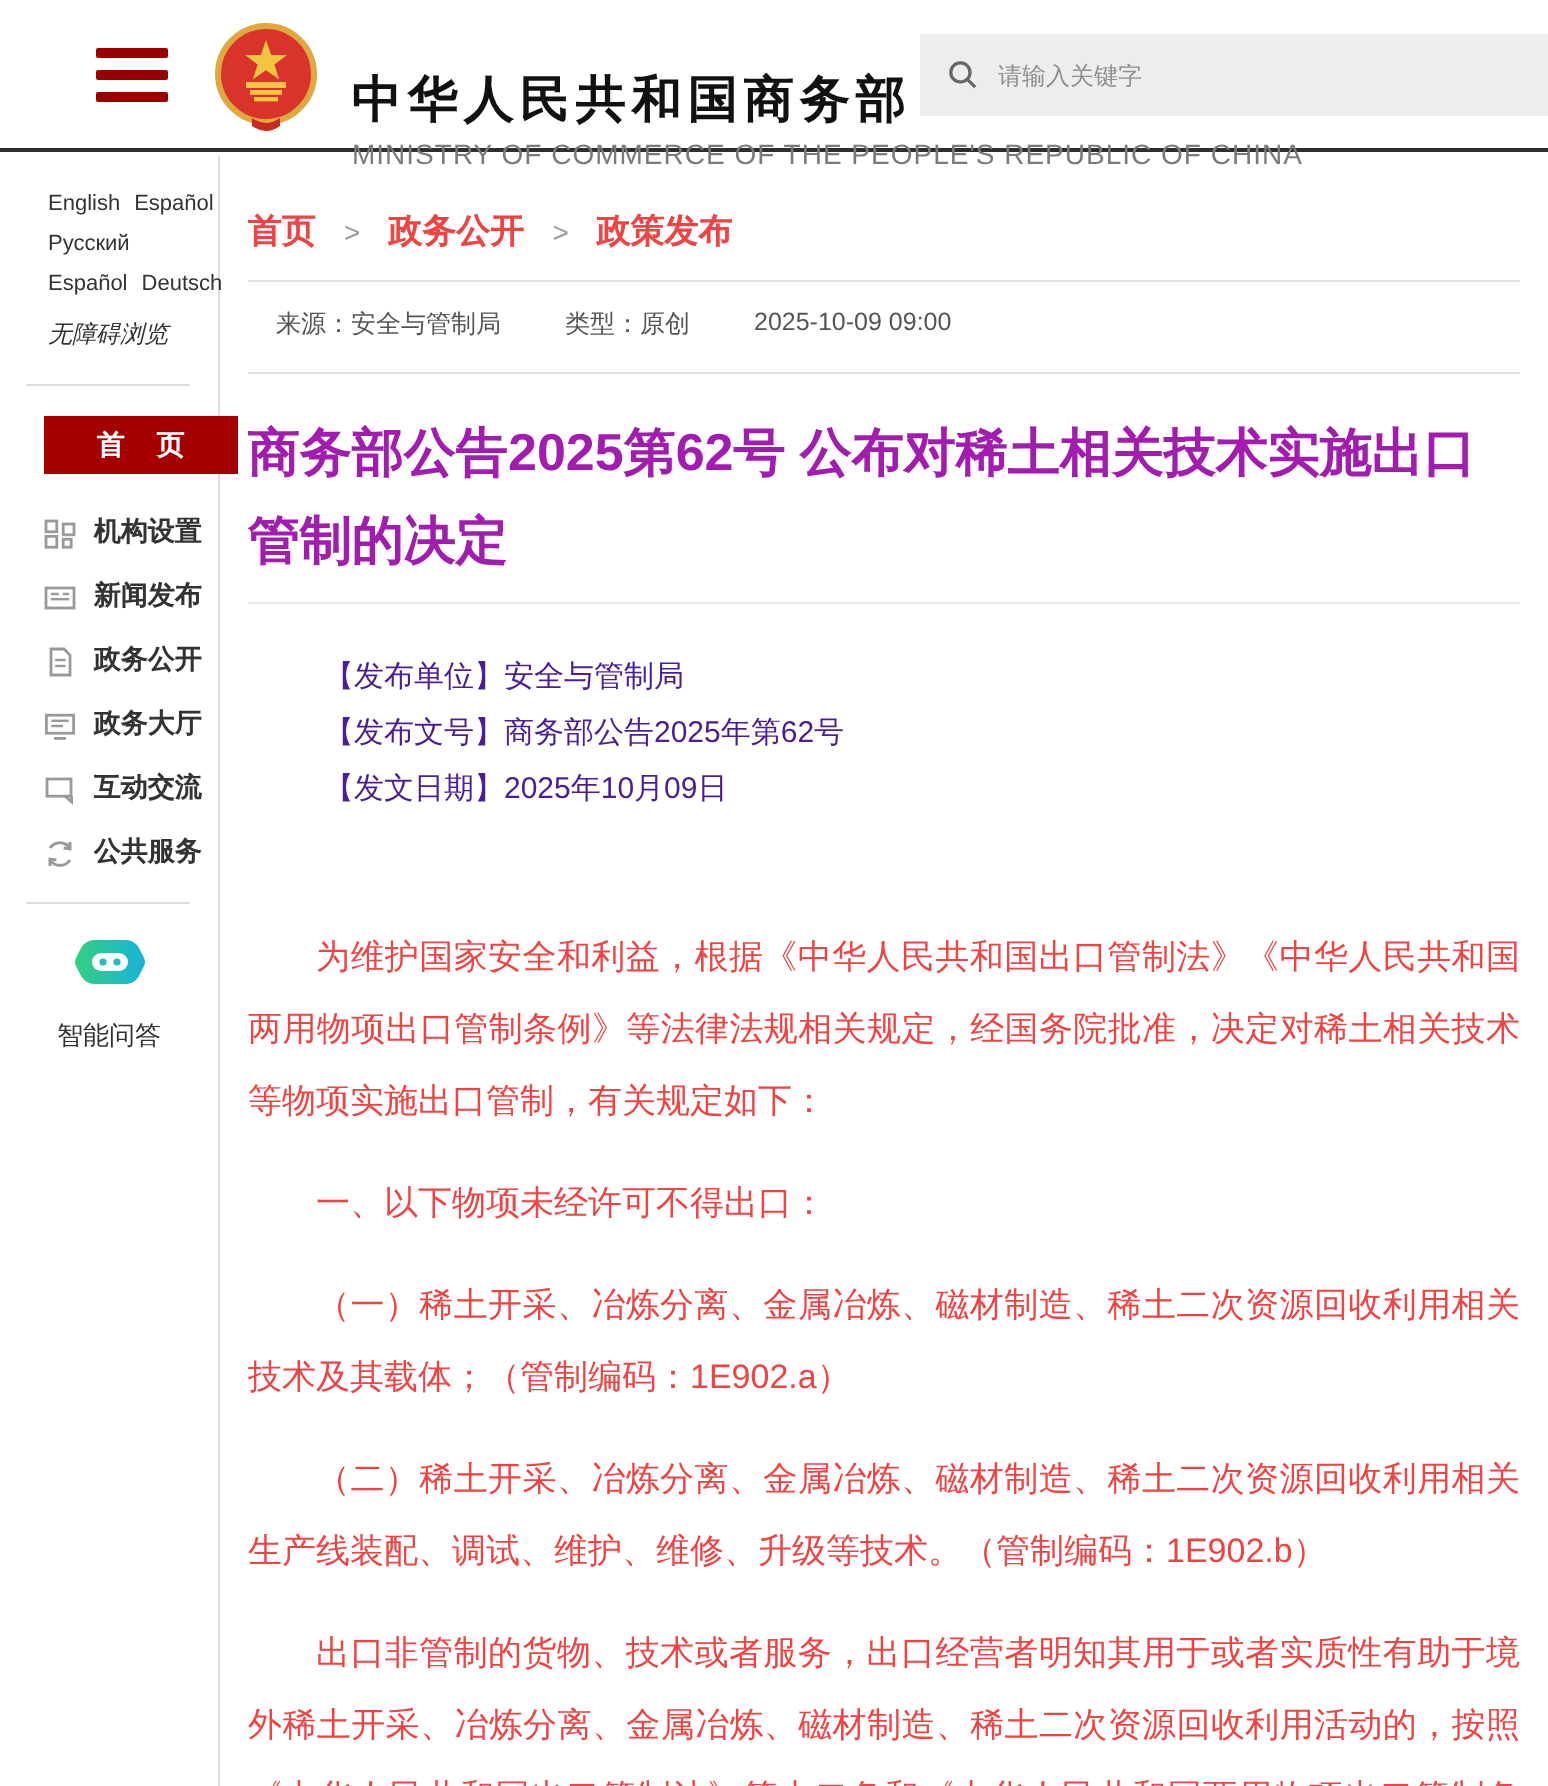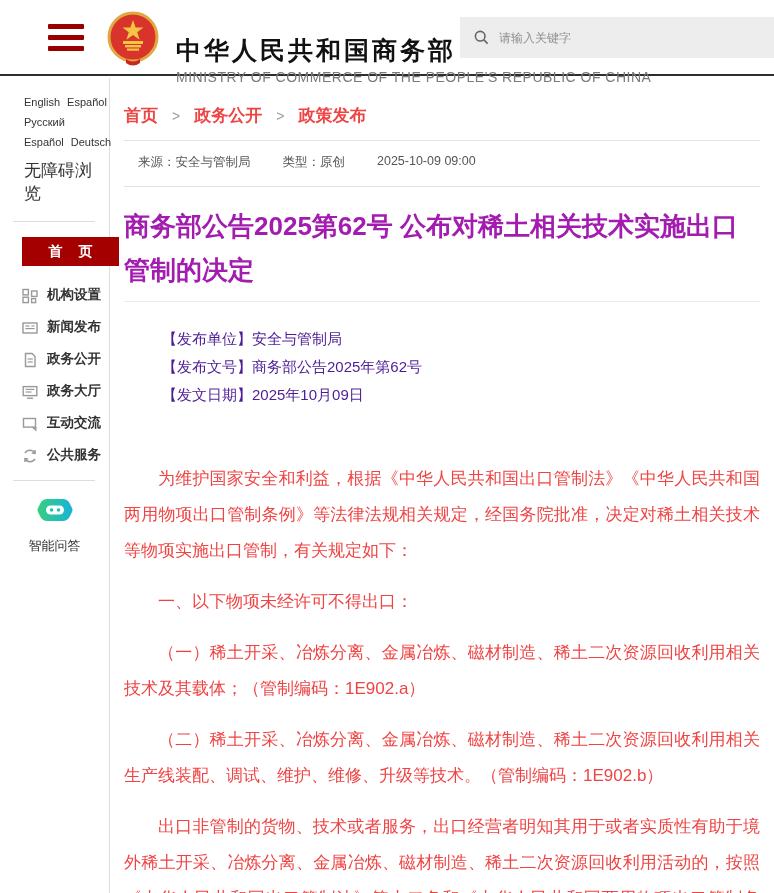--- a/index.html
+++ b/index.html
@@ -18,21 +18,21 @@
   .search-box { position:absolute; right:0; top:17px; width:314px; height:41px; background:#ededed; display:flex; align-items:center; padding-left:14px; }
   .search-box svg { flex:0 0 auto; }
   .search-input { border:none; outline:none; background:transparent; font-size:12px; color:#333; margin-left:10px; width:240px; font-family:inherit; }
   .search-input::placeholder { color:#8f8f8f; }
 
   
   .sidebar { position:absolute; top:78px; left:0; width:110px; height:815px; background:#fff; border-right:1px solid #ddd; }
   .langs { padding:18px 0 0 24px; font-size:11px; color:#333; }
   .langs .lang-line { margin-bottom:8px; white-space:nowrap; }
   .langs a { color:#333; text-decoration:none; margin-right:7px; cursor:pointer; }
-  .accessibility { display:block; margin-top:11px; font-size:17px; color:#333; text-decoration:none; cursor:pointer; }
+  .accessibility { display:block; margin-top:11px; font-size:12px; color:#333; text-decoration:none; cursor:pointer;font-style:italic; }
   .side-divider { height:1px; background:#ddd; margin:16px 14px 0 13px; }
   .home-btn { display:block; margin:15px 0 0 22px; width:97px; height:29px; background:#a40000; color:#fff; font-size:14px; font-weight:bold; text-align:center; line-height:29px; letter-spacing:6px; text-indent:6px; cursor:pointer; border:none; font-family:inherit; }
   .side-menu { margin-top:6px; }
   .side-item { display:flex; align-items:flex-end; height:32px; padding-left:22px; cursor:pointer; }
   .side-item .ico { width:16px; height:16px; margin-right:9px; flex:0 0 auto; }
   .side-item .lbl { font-size:13.5px; font-weight:600; color:#333; white-space:nowrap; }
   .smartqa { margin-top:16px; text-align:center; cursor:pointer; }
   .smartqa .qa-label { display:block; font-size:13px; color:#333; margin-top:6px; }
 
   

